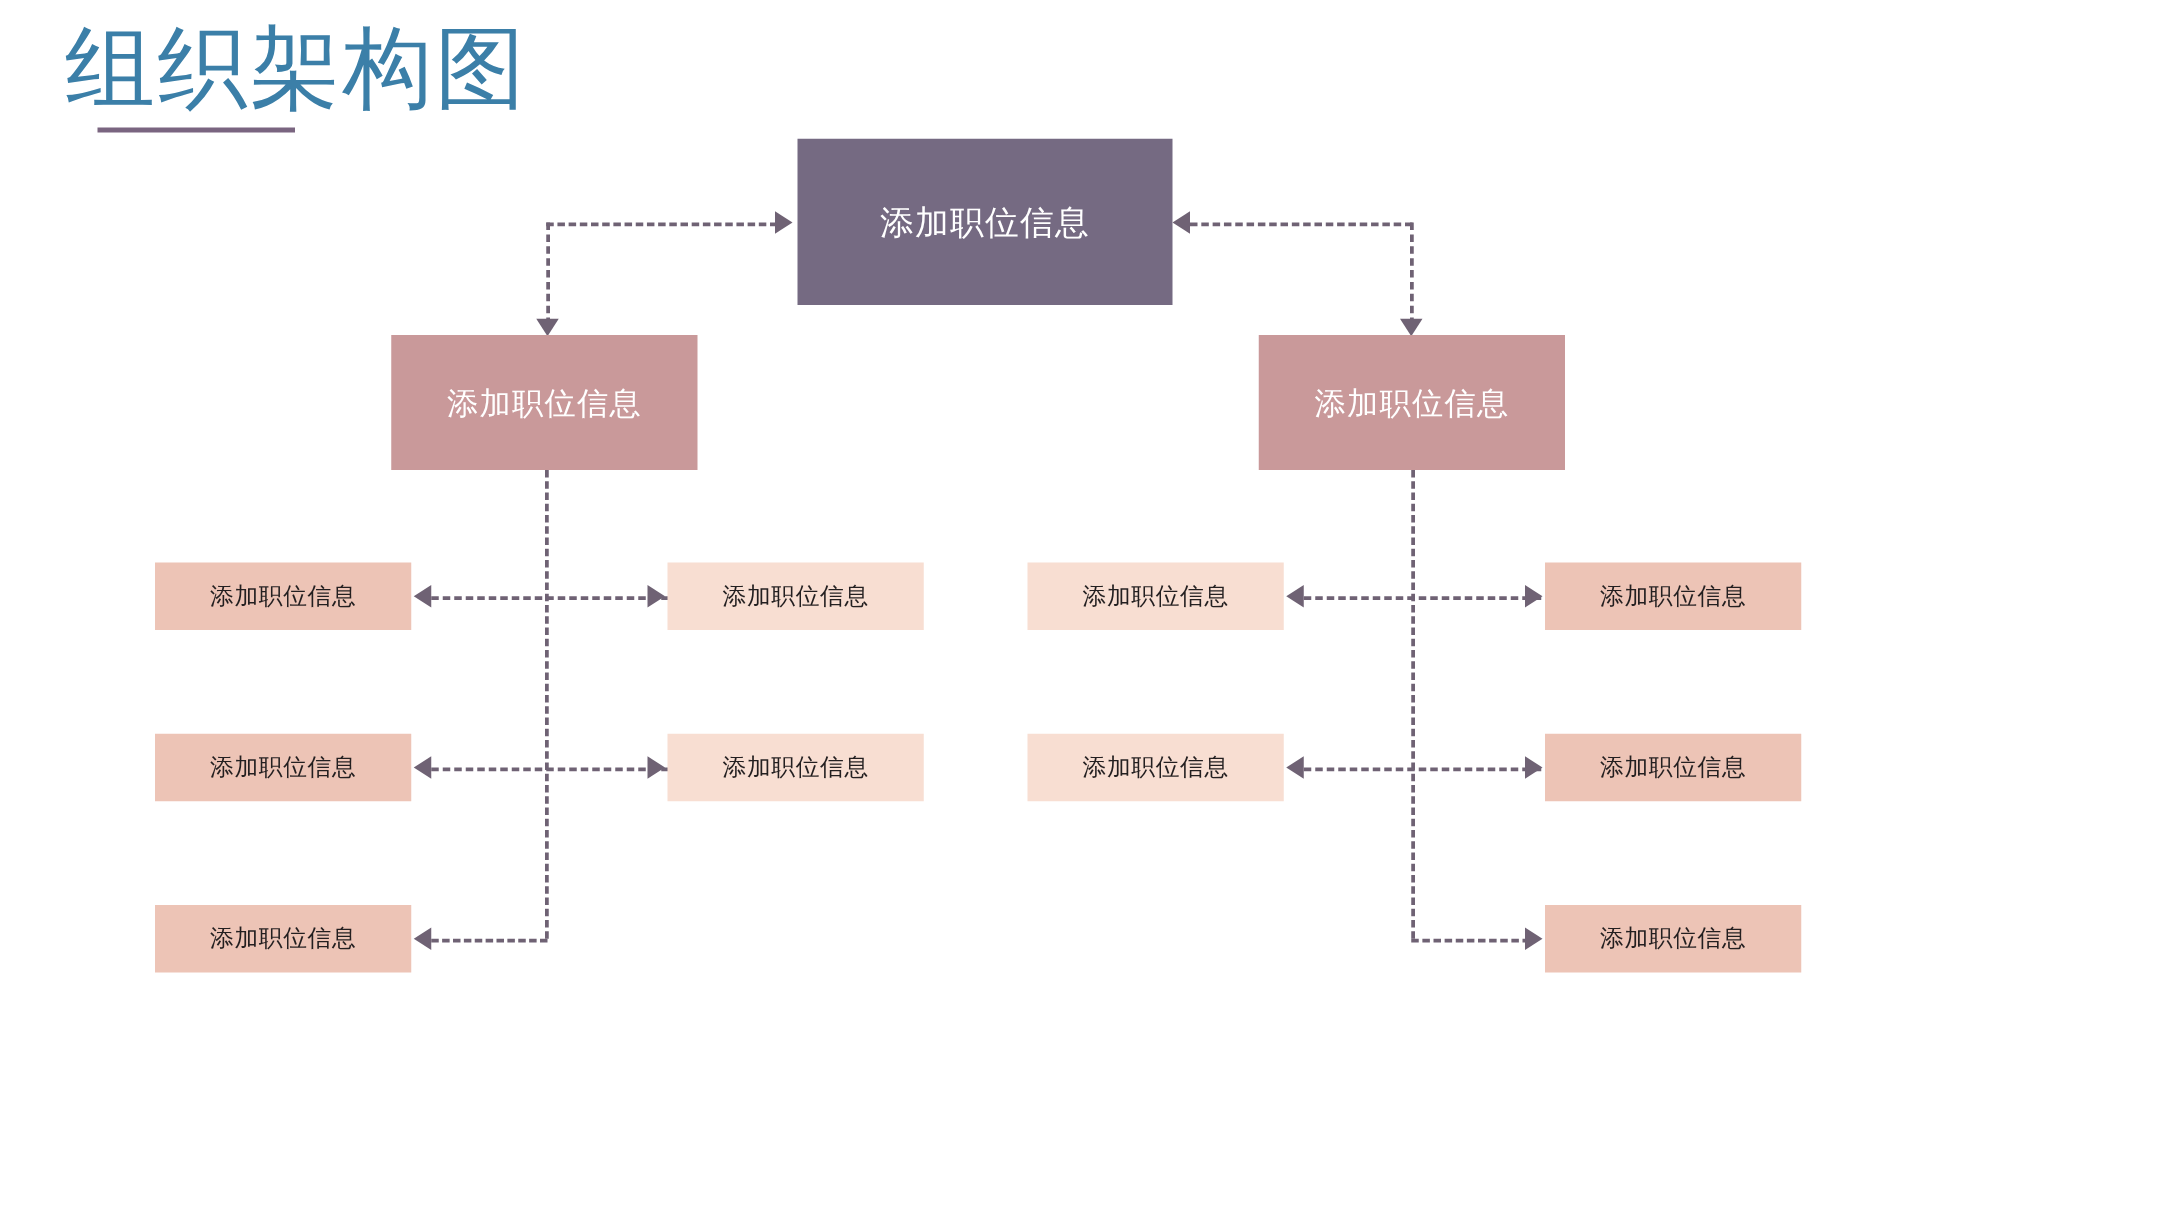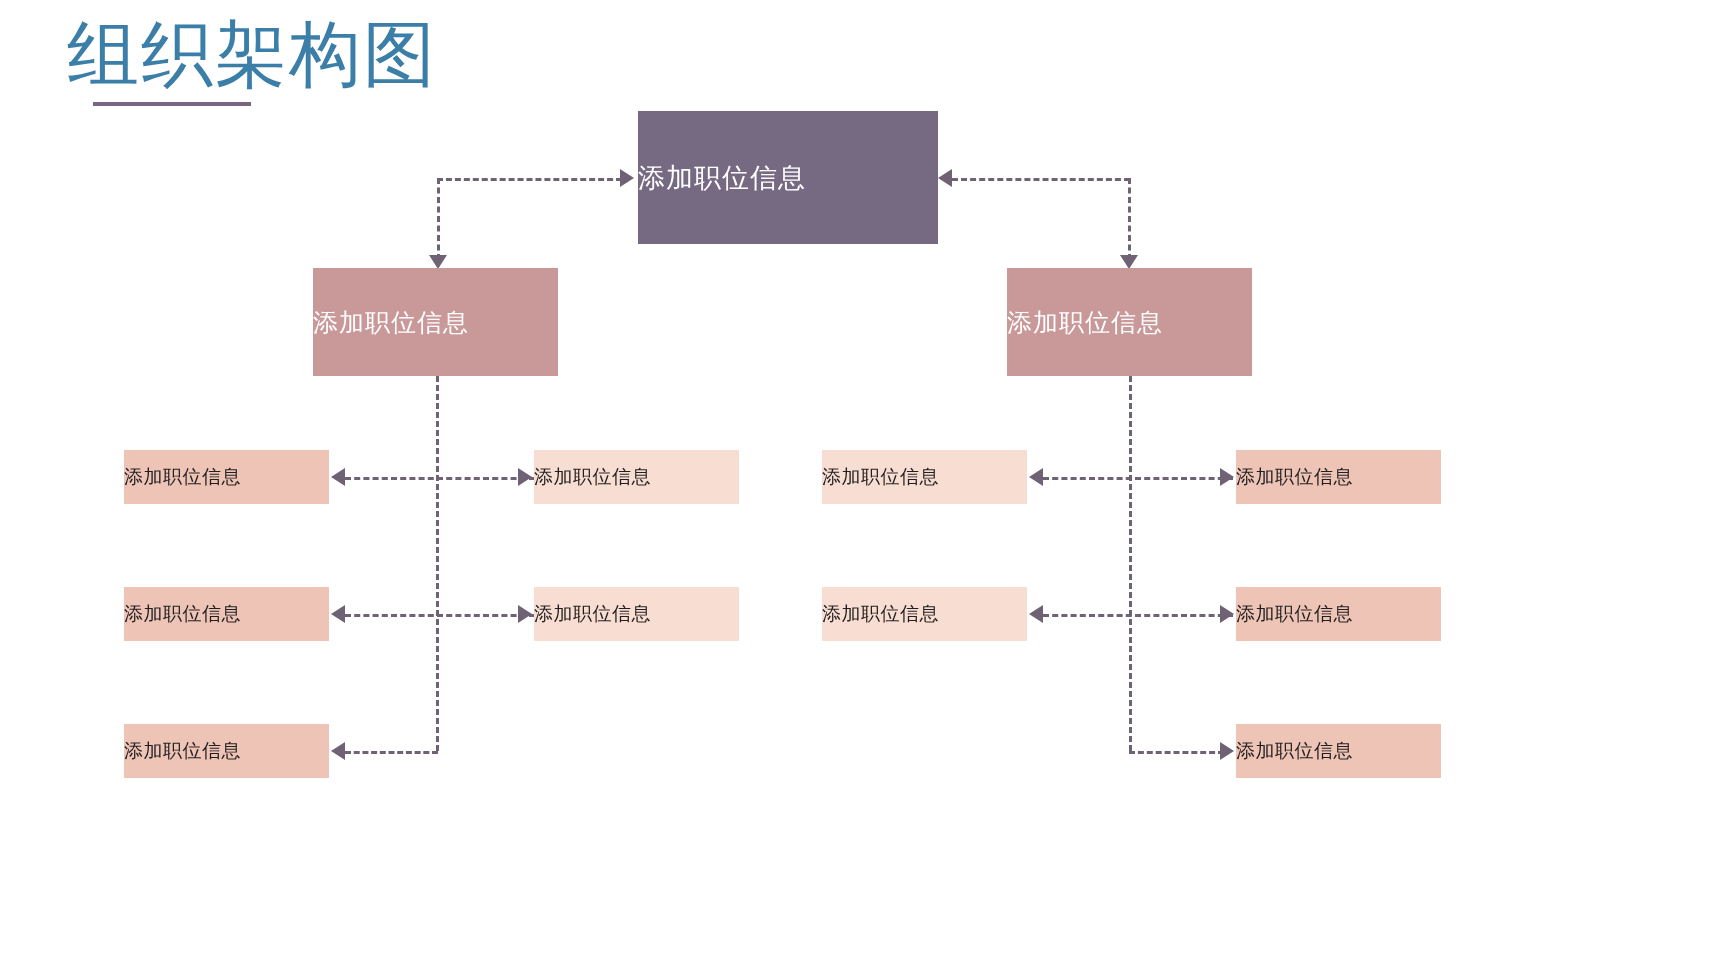--- a/index.html
+++ b/index.html
@@ -5,21 +5,21 @@
   * { box-sizing: border-box; margin: 0; padding: 0; }
   html, body {
     width: 1728px; height: 972px;
     background: #ffffff;
     font-family: "Liberation Sans", "DejaVu Sans", sans-serif;
     overflow: hidden;
   }
   #stage { position: relative; width: 1728px; height: 972px; background: #fff; }
 
   
-  #title-block { position: absolute; left: 67px; top: 18px; }
+  #title-block { position: absolute; left: 52px; top: 18px; }
   #page-title {
     font-size: 72px;
     line-height: 1.0;
     color: #3b7fa8;
     font-weight: 400;
     letter-spacing: 2px;
     white-space: nowrap;
     font-family: "DejaVu Sans", "Liberation Sans", sans-serif;
   }
   #title-underline {
@@ -27,20 +27,21 @@
     left: 26px; top: 84px;
     width: 158px; height: 4px;
     background: #7a6580;
   }
 
   
   .node {
     position: absolute;
     display: flex;
     align-items: center;
+    justify-content: center;
     text-align: center;
     white-space: nowrap;
     font-family: Liberation Mono, monospace;
   }
   .node-root {
     background: #756a82;
     color: #ffffff;
     font-size: 27px;
     letter-spacing: 1px;
   }

